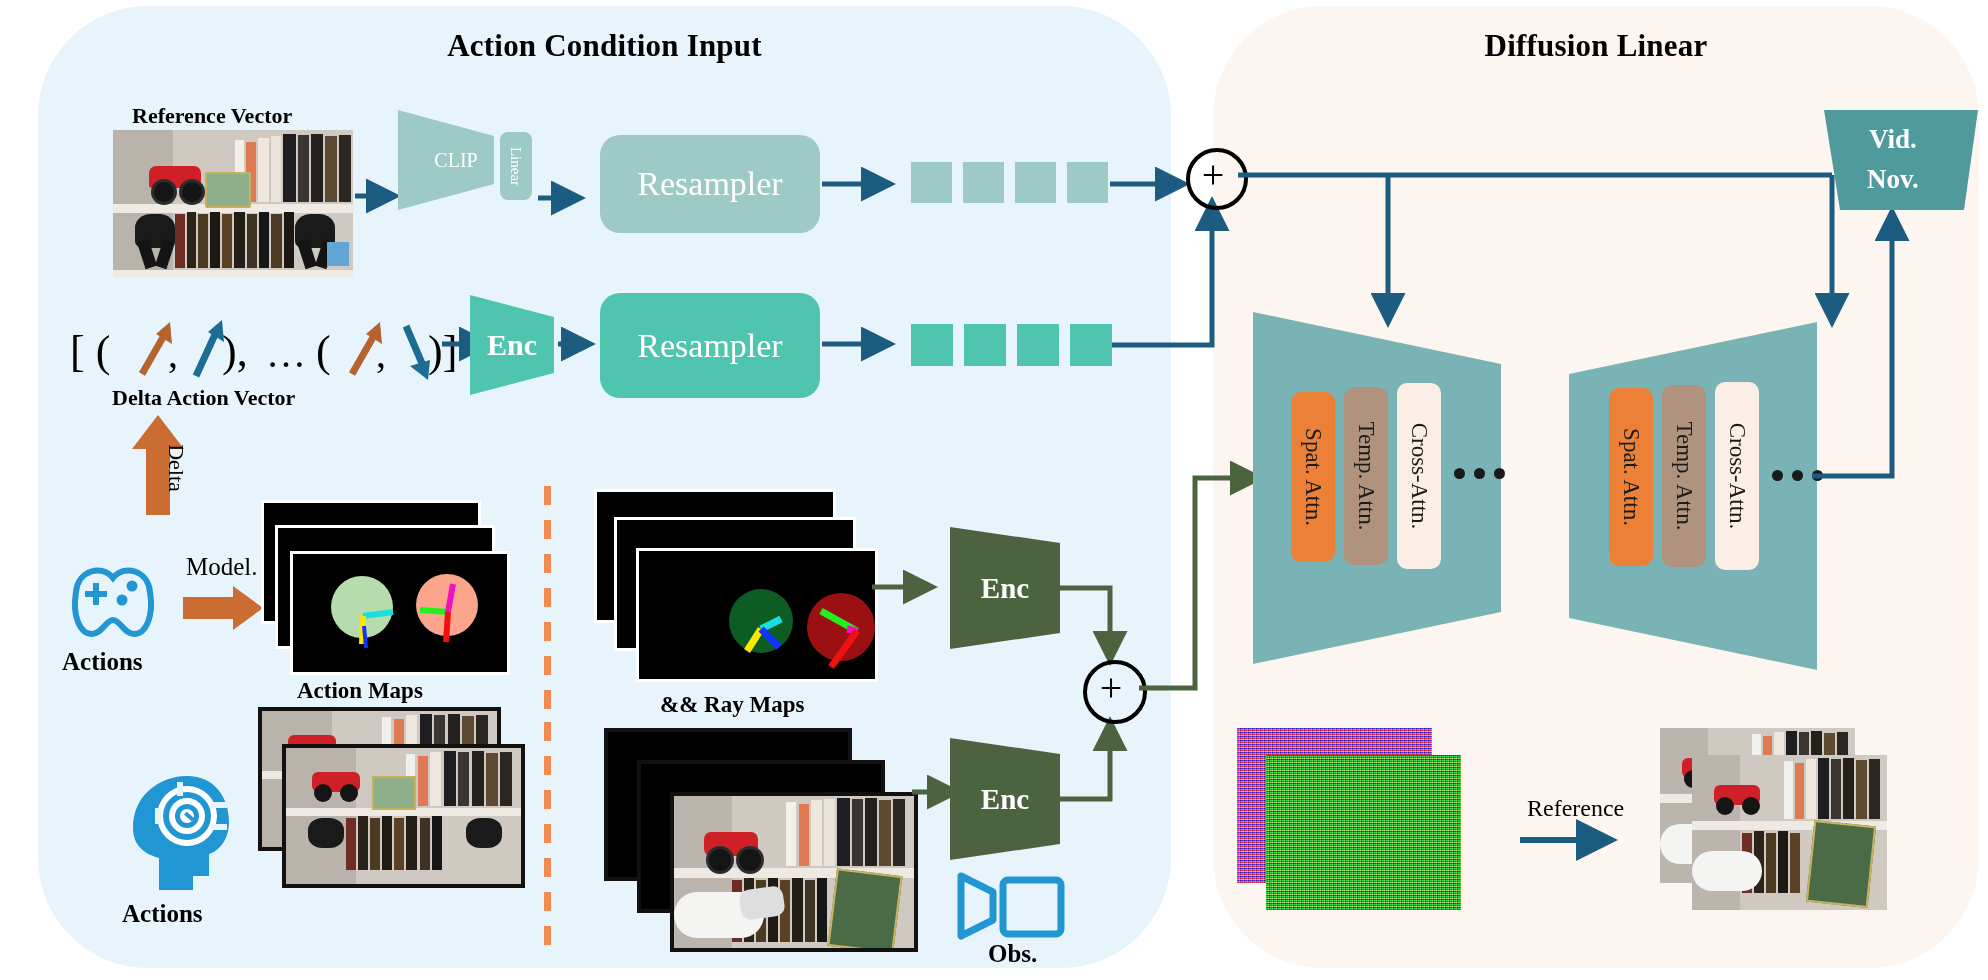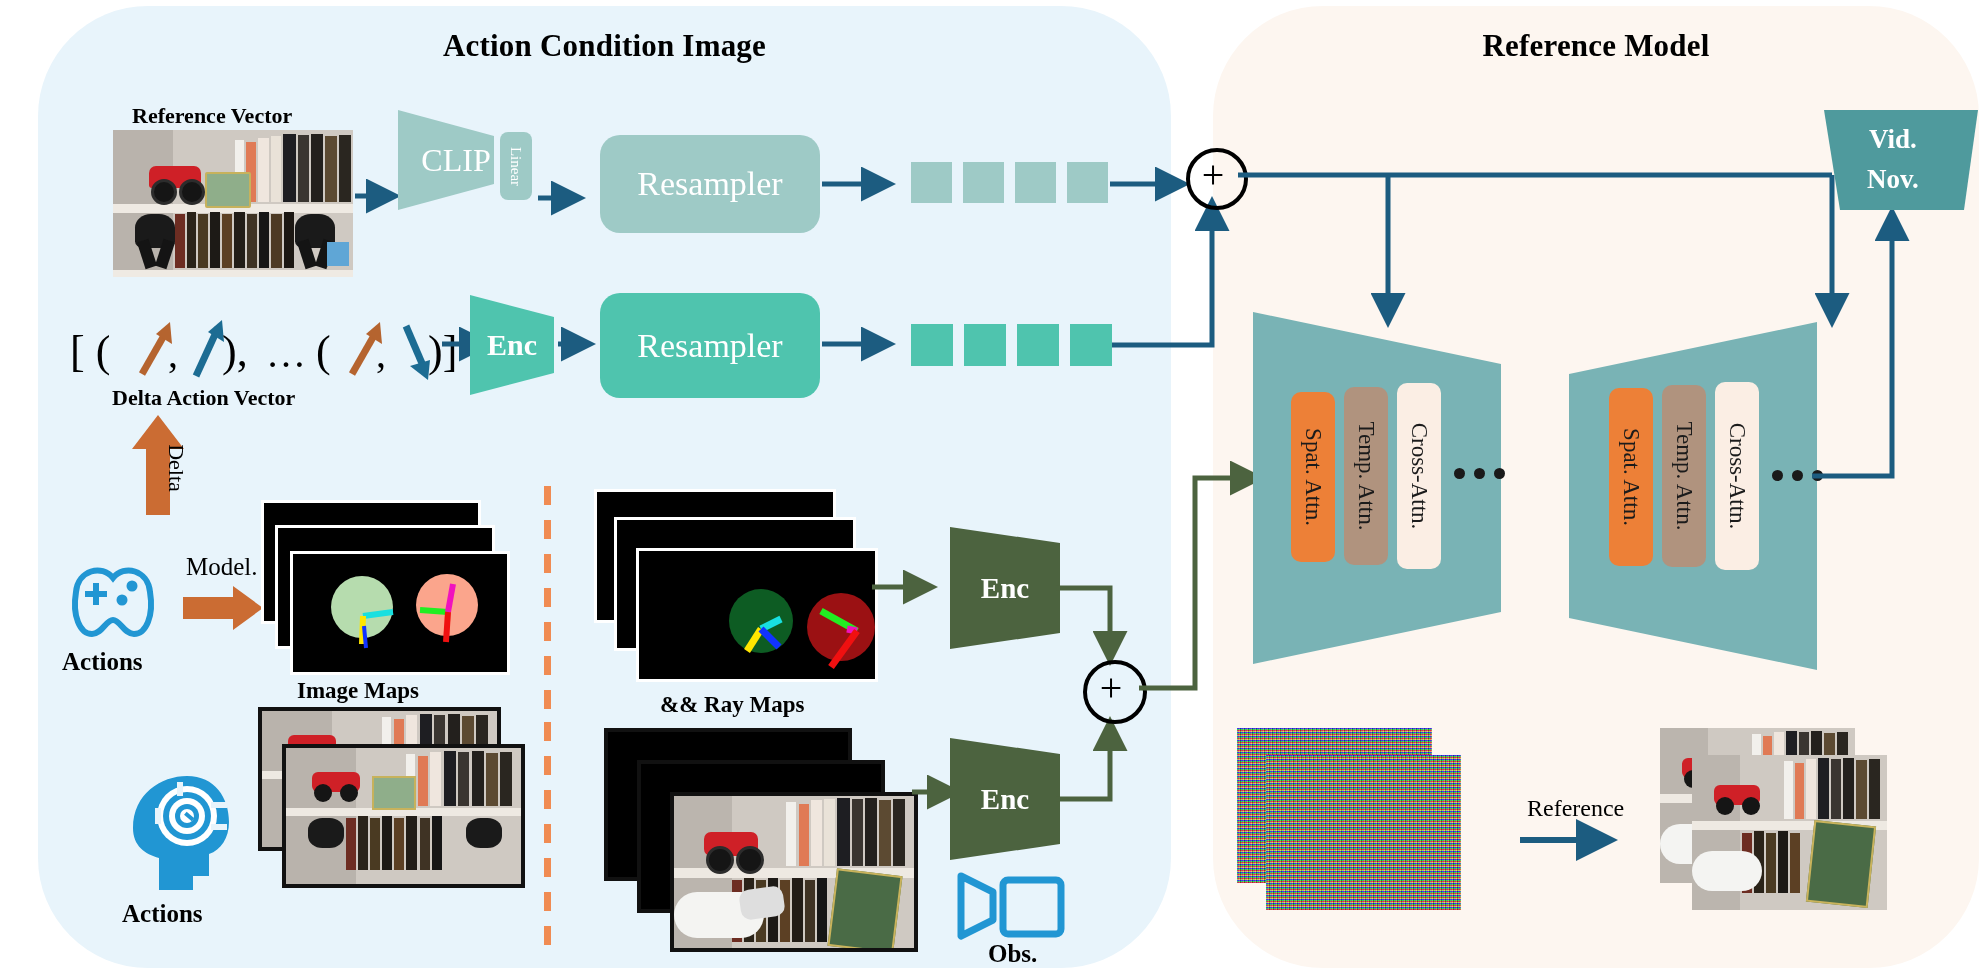--- a/index.html
+++ b/index.html
@@ -65,25 +65,25 @@
 
   
   .frame{position:absolute;background:#000;}
   .frame.wht{border:3px solid #ffffff;}
   .frame.blk{border:4px solid #111;}
 </style>
 </head>
 <body>
 
 <div class="abs" id="panel-left">
-  <div class="panel-title">Action Condition Image</div>
+  <div class="panel-title">Action Condition Input</div>
 </div>
 
 <div class="abs" id="panel-right">
-  <div class="panel-title">Reference Model</div>
+  <div class="panel-title">Diffusion Linear</div>
 </div>
 
 <div class="abs lbl" style="left:132px;top:103px;font-size:22px;">Reference Vector</div>
 
 <div class="abs photo" id="ref-photo" style="left:113px;top:130px;width:240px;height:147px;">
   <div class="abs" style="inset:0;background:#cfc9c2;"></div>
 
   <div class="abs" style="left:0;top:0;width:60px;height:147px;background:#b9b3ac;"></div>
   <div class="abs" style="left:0;top:74px;width:240px;height:9px;background:#efeae3;"></div>
   <div class="abs" style="left:0;top:140px;width:240px;height:7px;background:#efeae3;"></div>
@@ -132,21 +132,21 @@
     <marker id="agreen" markerWidth="7" markerHeight="7" refX="5" refY="3.5" orient="auto">
       <polygon points="0 0, 7 3.5, 0 7" fill="#4c633f"></polygon>
     </marker>
   </defs>
   <line x1="0" y1="8" x2="36" y2="8" stroke="#1c5c80" stroke-width="5" marker-end="url(#ablue)"></line>
 </svg>
 
 <svg class="abs" style="left:398px;top:110px;width:96px;height:100px;">
   <polygon points="0,0 96,26 96,74 0,100" fill="#9ecac6"></polygon>
 </svg>
-<div class="abs" style="left:398px;top:110px;width:116px;height:100px;display:flex;align-items:center;justify-content:center;color:#fff;font-size:32px;">CLIP</div>
+<div class="abs" style="left:398px;top:110px;width:116px;height:100px;display:flex;align-items:center;justify-content:center;color:#fff;font-size:20px;">CLIP</div>
 
 <div class="abs rbox" style="left:500px;top:132px;width:32px;height:68px;background:#9ecac6;border-radius:8px;"></div>
 <div class="abs vtext" style="left:500px;top:132px;width:32px;height:68px;display:flex;align-items:center;justify-content:center;">
   <span style="transform:rotate(90deg);color:#fff;font-size:15px;">Linear</span>
 </div>
 
 <svg class="abs" style="left:538px;top:190px;width:54px;height:20px;overflow:visible;">
   <line x1="0" y1="8" x2="38" y2="8" stroke="#1c5c80" stroke-width="5" marker-end="url(#ablue)"></line>
 </svg>
 
@@ -260,21 +260,21 @@
     <line x1="41" y1="58" x2="43" y2="80" stroke="#1133ff" stroke-width="4"></line>
   </svg>
 
   <div class="abs" style="left:123px;top:20px;width:62px;height:62px;background:#fba58c;border-radius:50%;"></div>
   <svg class="abs" style="left:113px;top:10px;width:90px;height:92px;">
     <line x1="42" y1="48" x2="14" y2="46" stroke="#22ee22" stroke-width="6"></line>
     <line x1="42" y1="48" x2="47" y2="20" stroke="#f012be" stroke-width="6"></line>
     <line x1="42" y1="48" x2="40" y2="78" stroke="#f01010" stroke-width="6"></line>
   </svg>
 </div>
-<div class="abs lbl" style="left:297px;top:678px;font-size:23px;">Image Maps</div>
+<div class="abs lbl" style="left:297px;top:678px;font-size:23px;">Action Maps</div>
 
 <div class="abs dashsep" style="left:544px;top:486px;height:226px;"></div>
 
 <div class="abs dashsep" style="left:544px;top:722px;height:230px;"></div>
 
 <div class="abs frame wht" style="left:594px;top:489px;width:236px;height:128px;"></div>
 <div class="abs frame wht" style="left:614px;top:517px;width:236px;height:128px;"></div>
 <div class="abs frame wht" style="left:636px;top:548px;width:236px;height:128px;">
 
   <div class="abs" style="left:90px;top:38px;width:64px;height:64px;background:#0d5c23;border-radius:50%;"></div>

